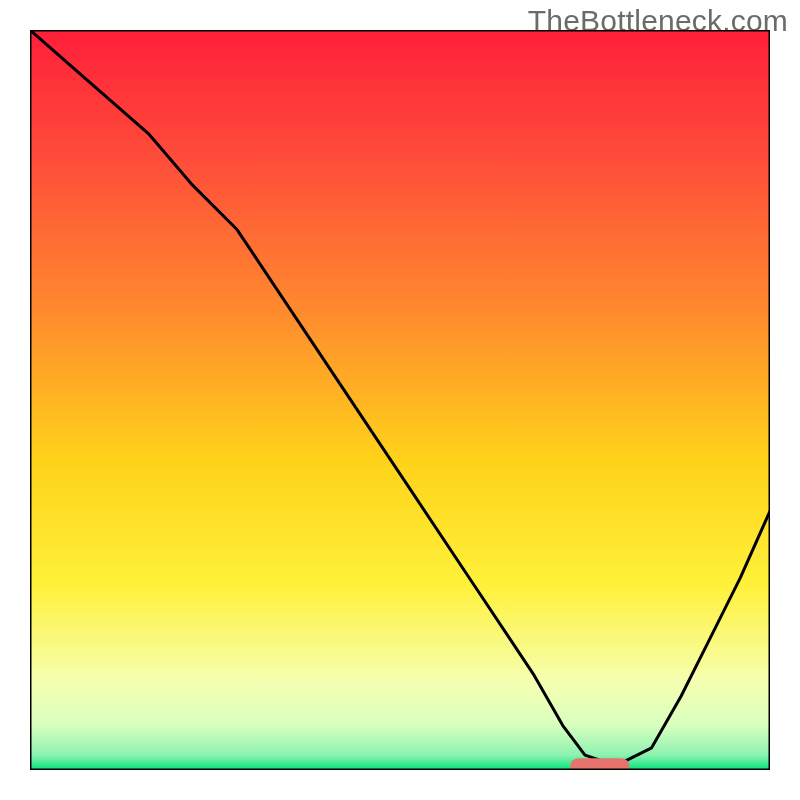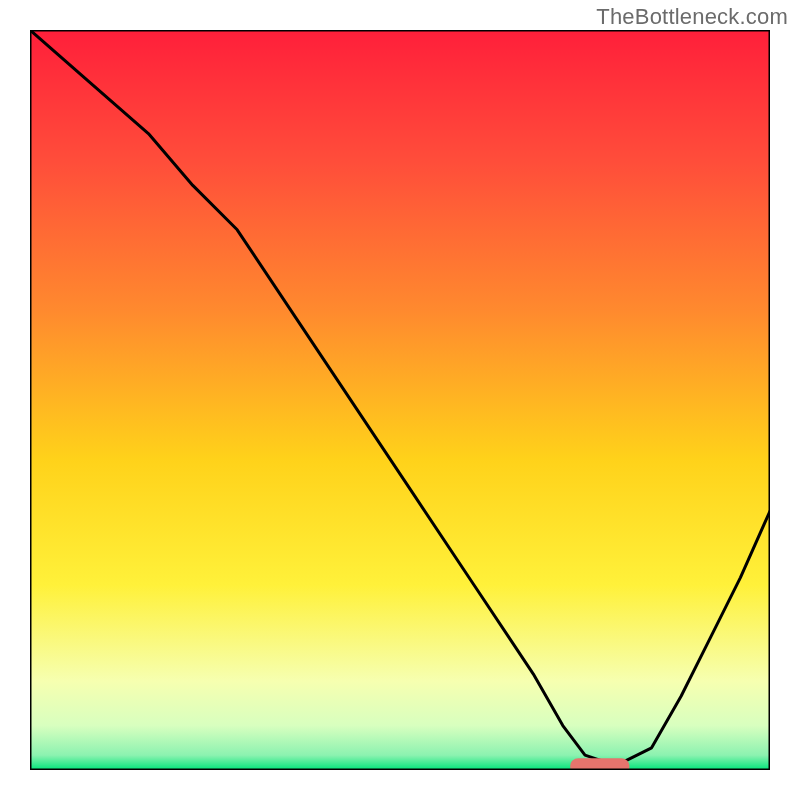--- a/index.html
+++ b/index.html
@@ -3,21 +3,21 @@
 <meta charset="utf-8">
 <style>
   * { margin: 0; padding: 0; box-sizing: border-box; }
   html, body { width: 800px; height: 800px; overflow: hidden; background: #fff; }
   .container { position: relative; width: 800px; height: 800px; }
   .watermark {
     position: absolute;
     top: 4px;
     right: 12px;
     font-family: Arial, Helvetica, sans-serif;
-    font-size: 22px;
+    font-size: 30px;
     color: #6b6b6b;
     letter-spacing: 0.2px;
   }
   .plot {
     position: absolute;
     left: 30px;
     top: 30px;
     width: 740px;
     height: 740px;
   }

